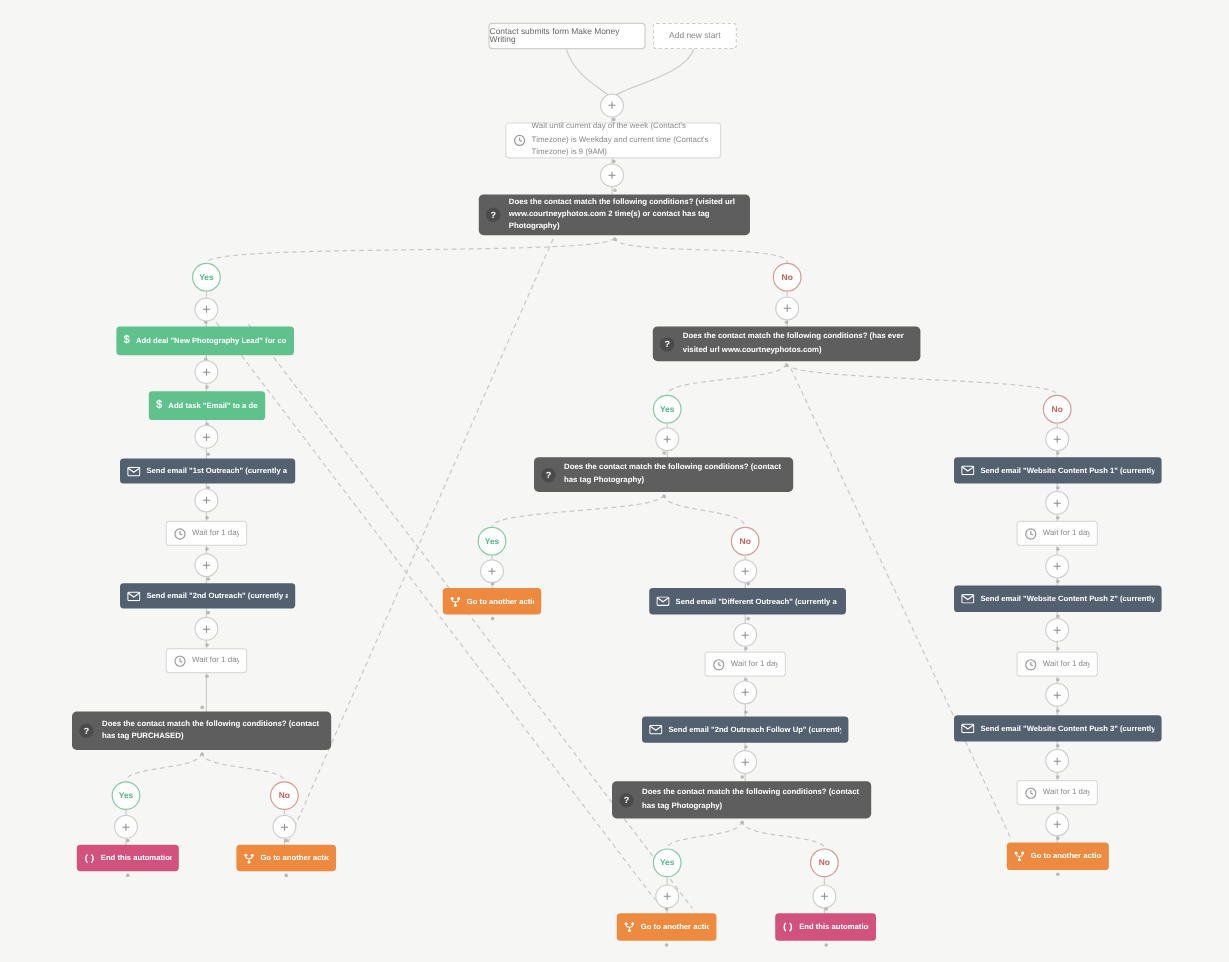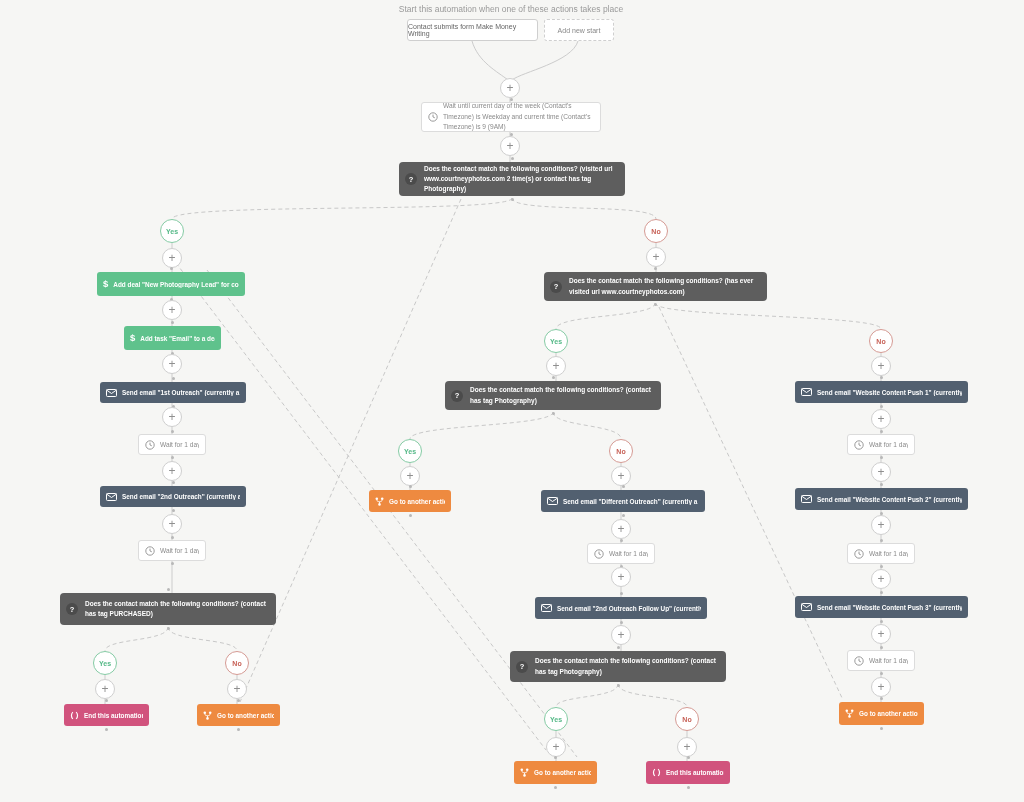--- a/index.html
+++ b/index.html
@@ -80,21 +80,20 @@
       <path d="M168,627 C168,642 237,638 237,651"></path>
       <path d="M618,684 C618,699 556,695 556,707"></path>
       <path d="M618,684 C618,699 687,695 687,707"></path>
       <path d="M176,263 L546,750"></path>
       <path d="M207,270 L577,757"></path>
       <path d="M461,199 L240,702"></path>
       <path d="M659,307 L843,700"></path>
     </g>
   </svg>
 
-  <div class="title">Start this automation when one of these actions takes place</div>
 
   <div class="start" style="left:407px;top:19px;width:131px">
     <span>Contact submits form Make Money Writing</span>
   </div>
   <div class="start dashed" style="left:544px;top:19px;width:70px">
     <span>Add new start</span>
   </div>
 
   <div class="plus" style="left:500px;top:78px">
       <span>+</span>

